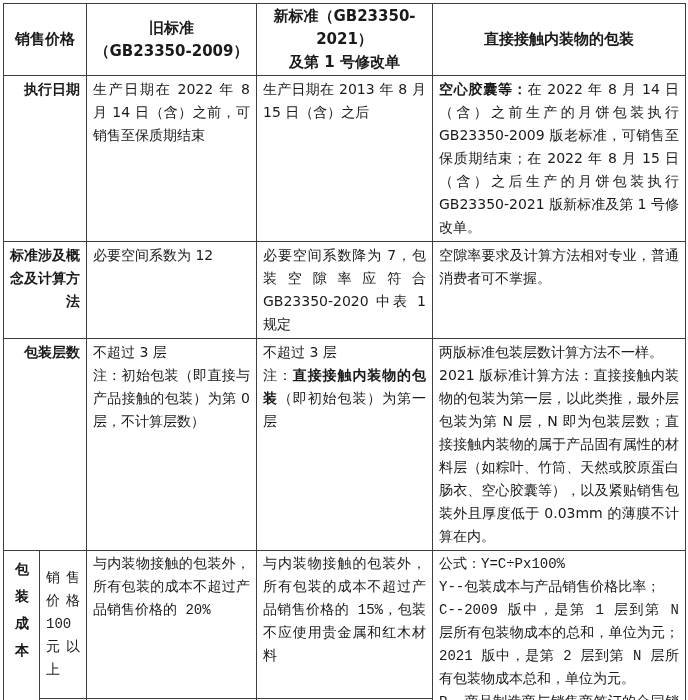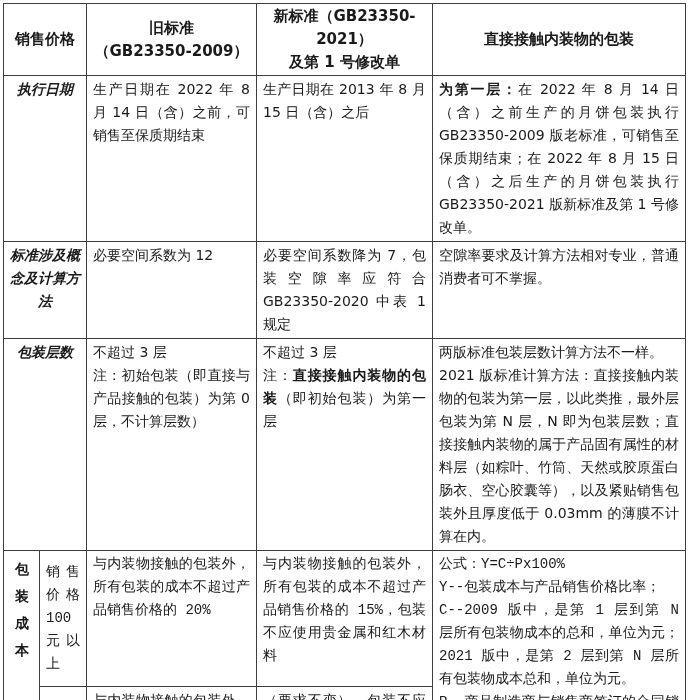--- a/index.html
+++ b/index.html
@@ -33,32 +33,31 @@
   }
   .std-table th {
     text-align: center;
     font-weight: bold;
     font-size: 15px;
     vertical-align: middle;
     padding: 1px 4px;
   }
   td.item-cell {
     font-weight: bold;
-    text-align: center;
-    font-style: italic;
+    text-align: right;
   }
   td.vert-cell {
     font-weight: bold;
     word-break: break-all;
     padding: 6px 10px 2px 11px;
     line-height: 27px;
     text-align: left;
   }
   td.sub-label {
-    padding: 10px 6px;
+    padding: 16px 6px;
     text-align: justify;
     margin-top: 10px;
   }
   .b { font-weight: bold; }
   tr.h-header { height: 46px; }
   tr.h-r1 { height: 140px; }
   tr.h-r2 { height: 72px; }
   tr.h-r3 { height: 178px; }
   tr.h-r4a { height: 96px; font-family: Liberation Mono, monospace; }
   tr.h-r4b { height: 134px; }
@@ -82,21 +81,21 @@
 （GB23350-2009）</th>
     <th>新标准（GB23350-2021）
 及第 1 号修改单</th>
     <th>直接接触内装物的包装</th>
   </tr>
 
   <tr class="h-r1">
     <td colspan="2" class="item-cell">执行日期</td>
     <td>生产日期在 2022 年 8 月 14 日（含）之前，可销售至保质期结束</td>
     <td>生产日期在 2013 年 8 月 15 日（含）之后</td>
-    <td><span class="b">为第一层：</span><span>在 2022 年 8 月 14 日（含）之前生产的月饼包装执行 GB23350-2009 版老标准，可销售至保质期结束；在 2022 年 8 月 15 日（含）之后生产的月饼包装执行 GB23350-2021 版新标准及第 1 号修改单。</span></td>
+    <td><span class="b">空心胶囊等：</span><span>在 2022 年 8 月 14 日（含）之前生产的月饼包装执行 GB23350-2009 版老标准，可销售至保质期结束；在 2022 年 8 月 15 日（含）之后生产的月饼包装执行 GB23350-2021 版新标准及第 1 号修改单。</span></td>
   </tr>
 
   <tr class="h-r2">
     <td colspan="2" class="item-cell">标准涉及概念及计算方法</td>
     <td>必要空间系数为 12</td>
     <td>必要空间系数降为 7，包装空隙率应符合 GB23350-2020 中表 1 规定</td>
     <td>空隙率要求及计算方法相对专业，普通消费者可不掌握。</td>
   </tr>
 
   <tr class="h-r3">

